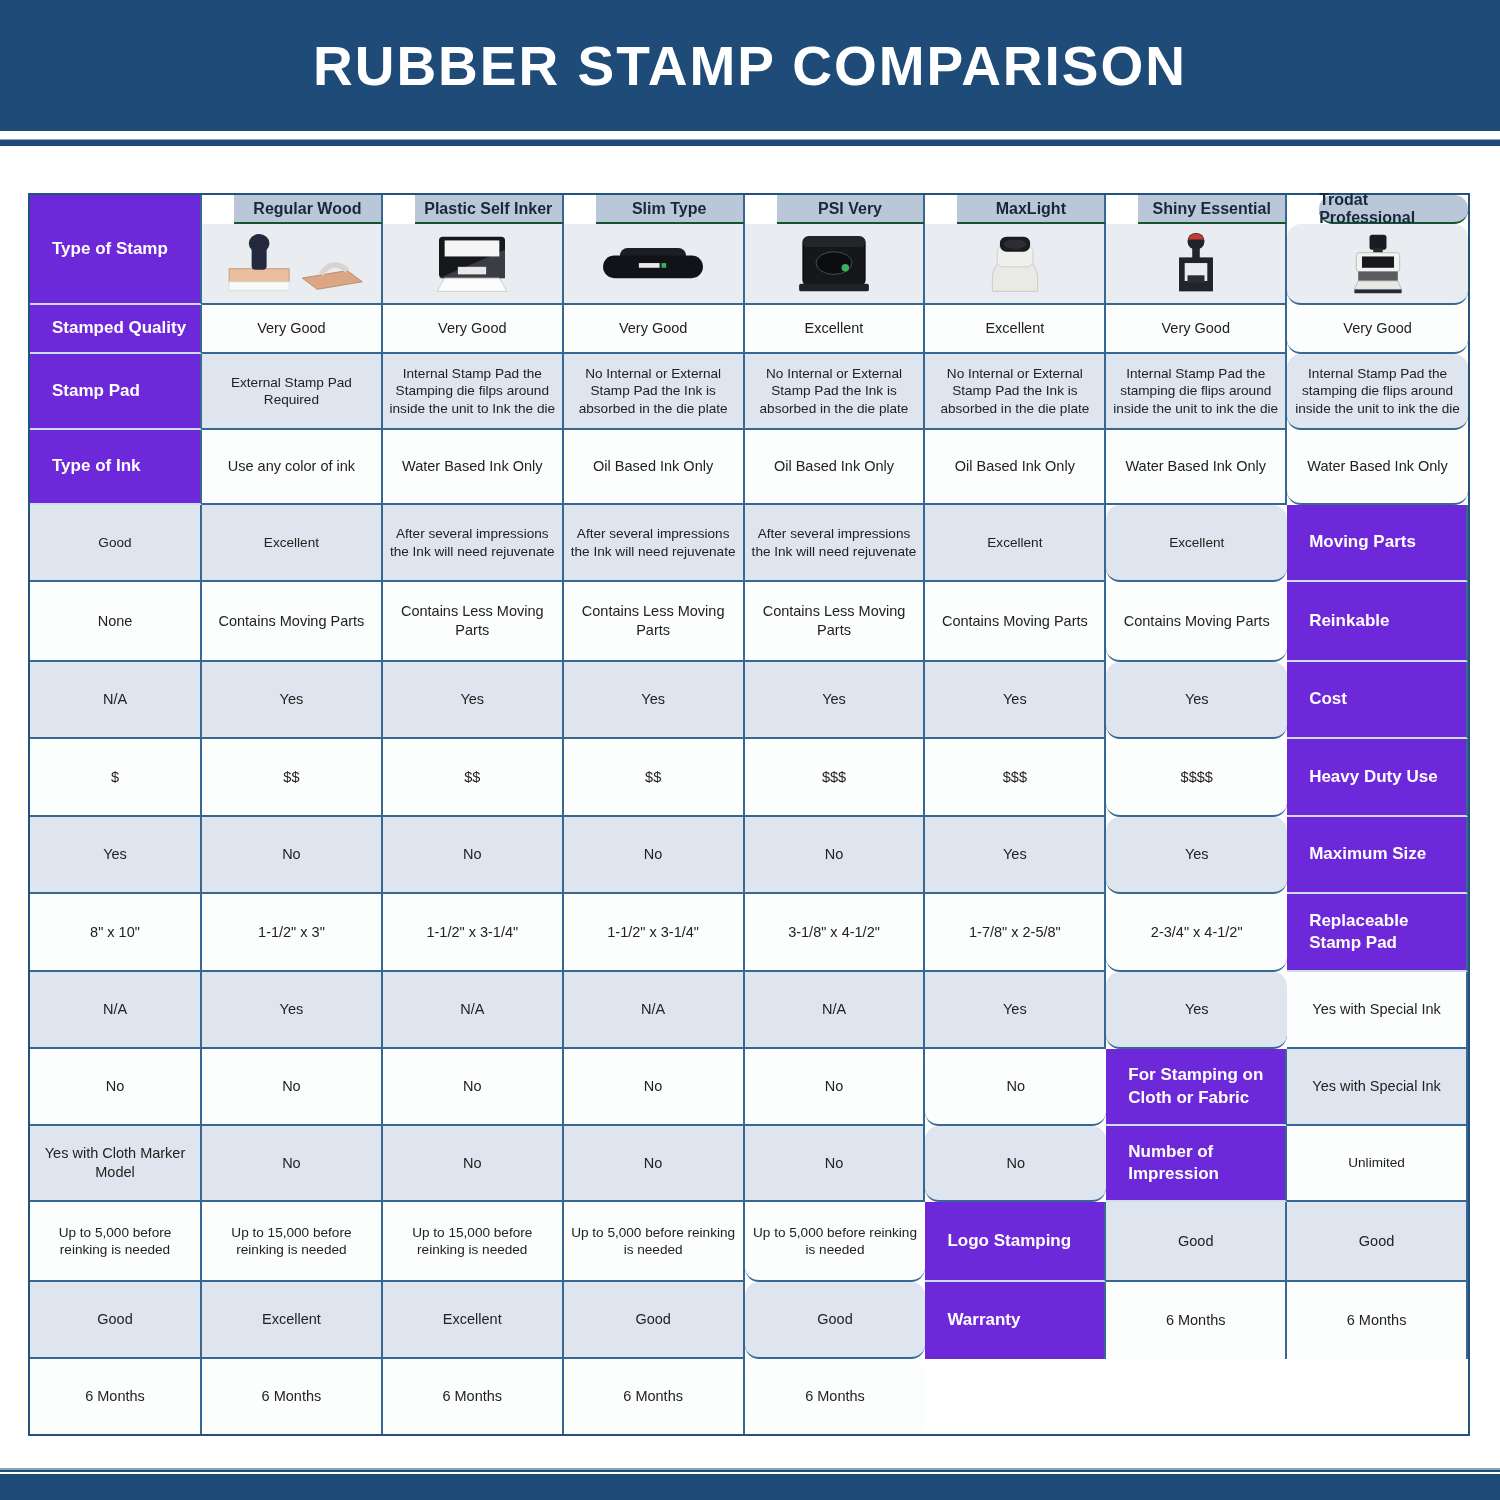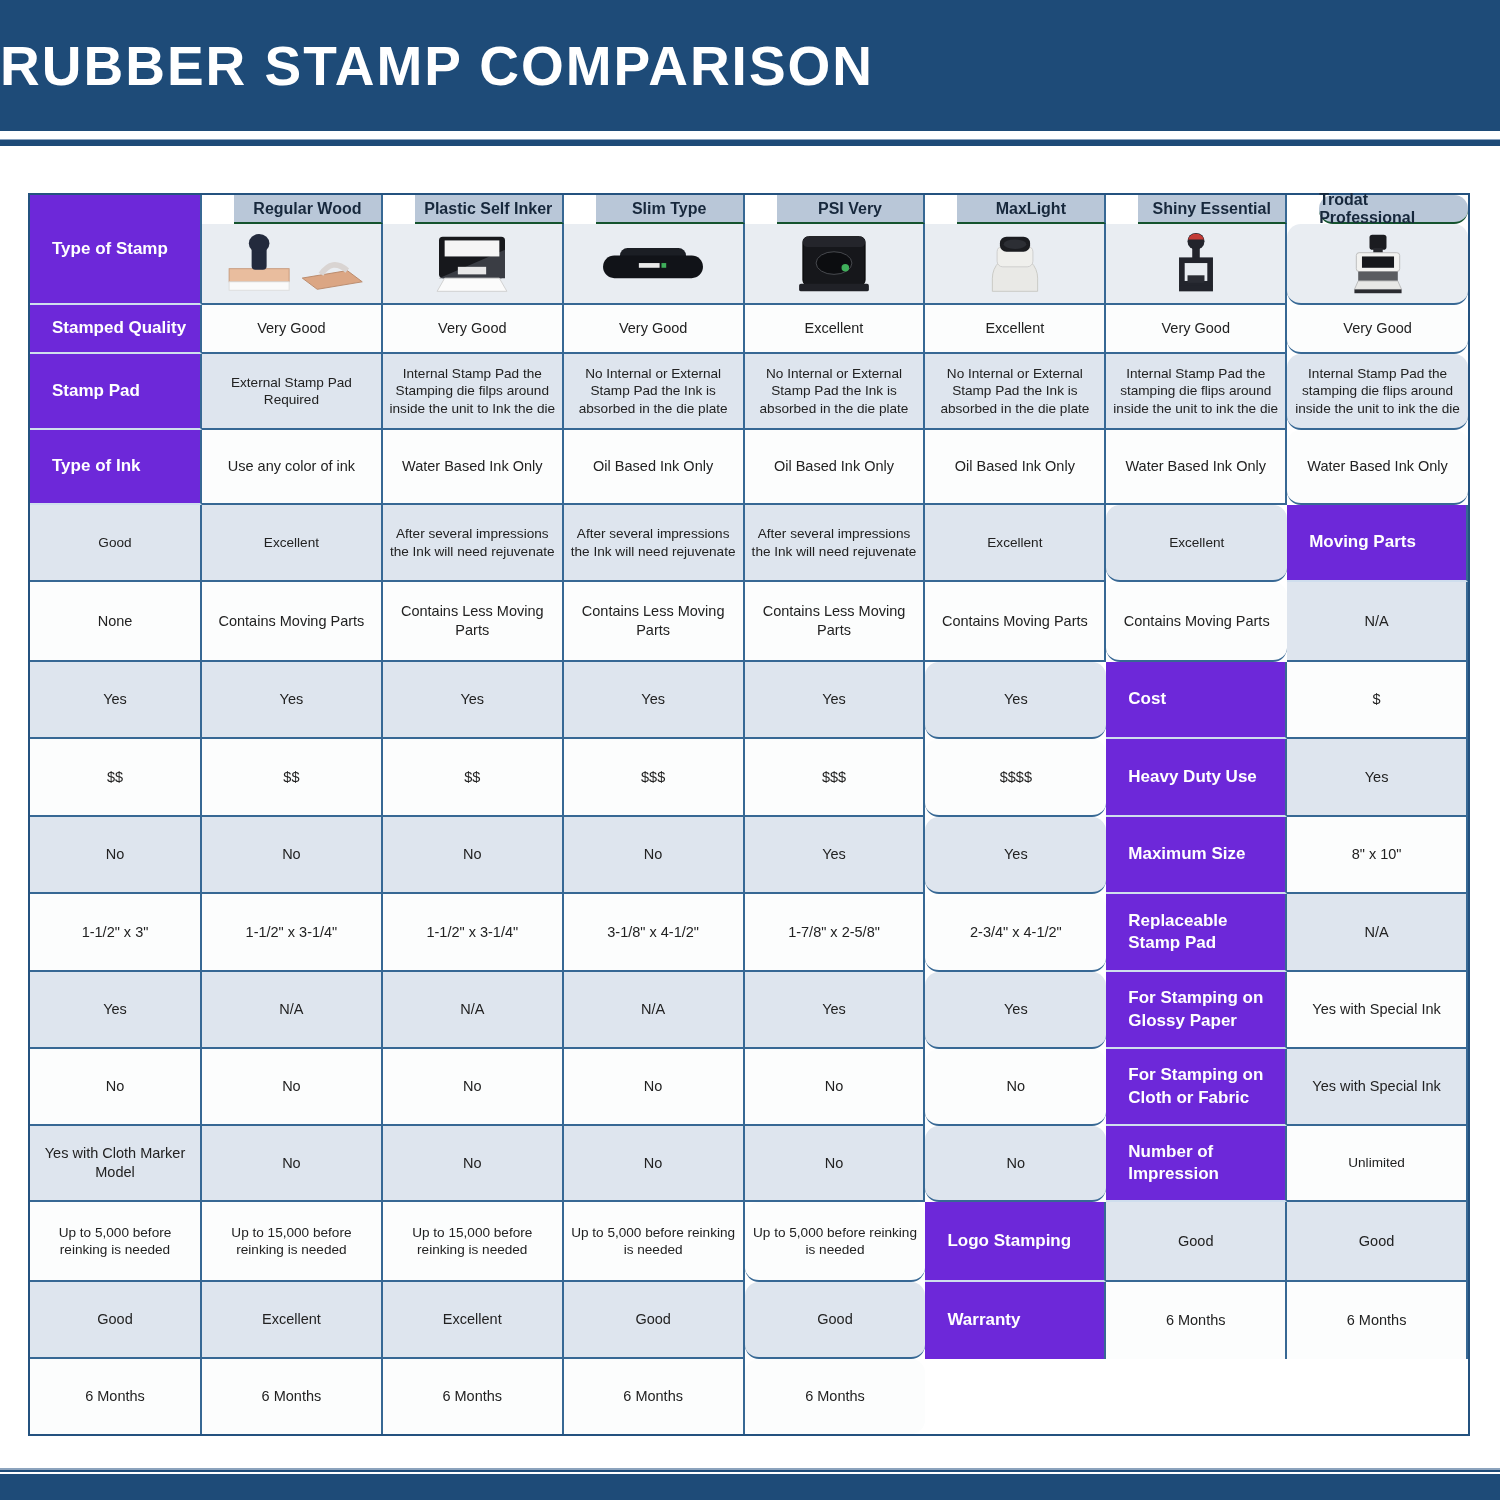--- a/index.html
+++ b/index.html
@@ -2,21 +2,21 @@
 <html><head>
 <meta charset="utf-8">
 <style>
   * { box-sizing: border-box; margin: 0; padding: 0; }
   body {
     width: 1500px; height: 1500px; background: #ffffff;
     font-family: "Liberation Sans", sans-serif; overflow: hidden;
   }
   .banner {
     height: 131px; background: #1e4b78;
-    display: flex; align-items: center; justify-content: flex-start;
+    display: flex; align-items: center; justify-content: center;
   }
   .banner h1 {
     color: #ffffff; font-size: 55px; font-weight: bold; letter-spacing: 2px;
   }
   .divider-white { height: 8px; background: #ffffff; }
   .divider-navy { height: 7px; background: #1e4b78; border-top: 1px solid #8aa3bf; }
 
   .table-wrap { margin: 47px 28px 32px 28px; }
   .grid {
     display: grid;
@@ -180,20 +180,21 @@
 
     <div class="lbl">Moving Parts</div>
     <div class="c w">None</div>
     <div class="c w">Contains Moving Parts</div>
     <div class="c w">Contains Less Moving Parts</div>
     <div class="c w">Contains Less Moving Parts</div>
     <div class="c w">Contains Less Moving Parts</div>
     <div class="c w">Contains Moving Parts</div>
     <div class="c w lc">Contains Moving Parts</div>
 
+    <div class="lbl">Reinkable</div>
     <div class="c g">N/A</div>
     <div class="c g">Yes</div>
     <div class="c g">Yes</div>
     <div class="c g">Yes</div>
     <div class="c g">Yes</div>
     <div class="c g">Yes</div>
     <div class="c g lc">Yes</div>
 
     <div class="lbl">Cost</div>
     <div class="c w">$</div>
@@ -224,21 +225,20 @@
 
     <div class="lbl">Replaceable Stamp Pad</div>
     <div class="c g">N/A</div>
     <div class="c g">Yes</div>
     <div class="c g">N/A</div>
     <div class="c g">N/A</div>
     <div class="c g">N/A</div>
     <div class="c g">Yes</div>
     <div class="c g lc">Yes</div>
 
-    <div class="lbl">For Stamping on Glossy Paper</div>
     <div class="c w">Yes with Special Ink</div>
     <div class="c w">No</div>
     <div class="c w">No</div>
     <div class="c w">No</div>
     <div class="c w">No</div>
     <div class="c w">No</div>
     <div class="c w lc">No</div>
 
     <div class="lbl">For Stamping on Cloth or Fabric</div>
     <div class="c g">Yes with Special Ink</div>

